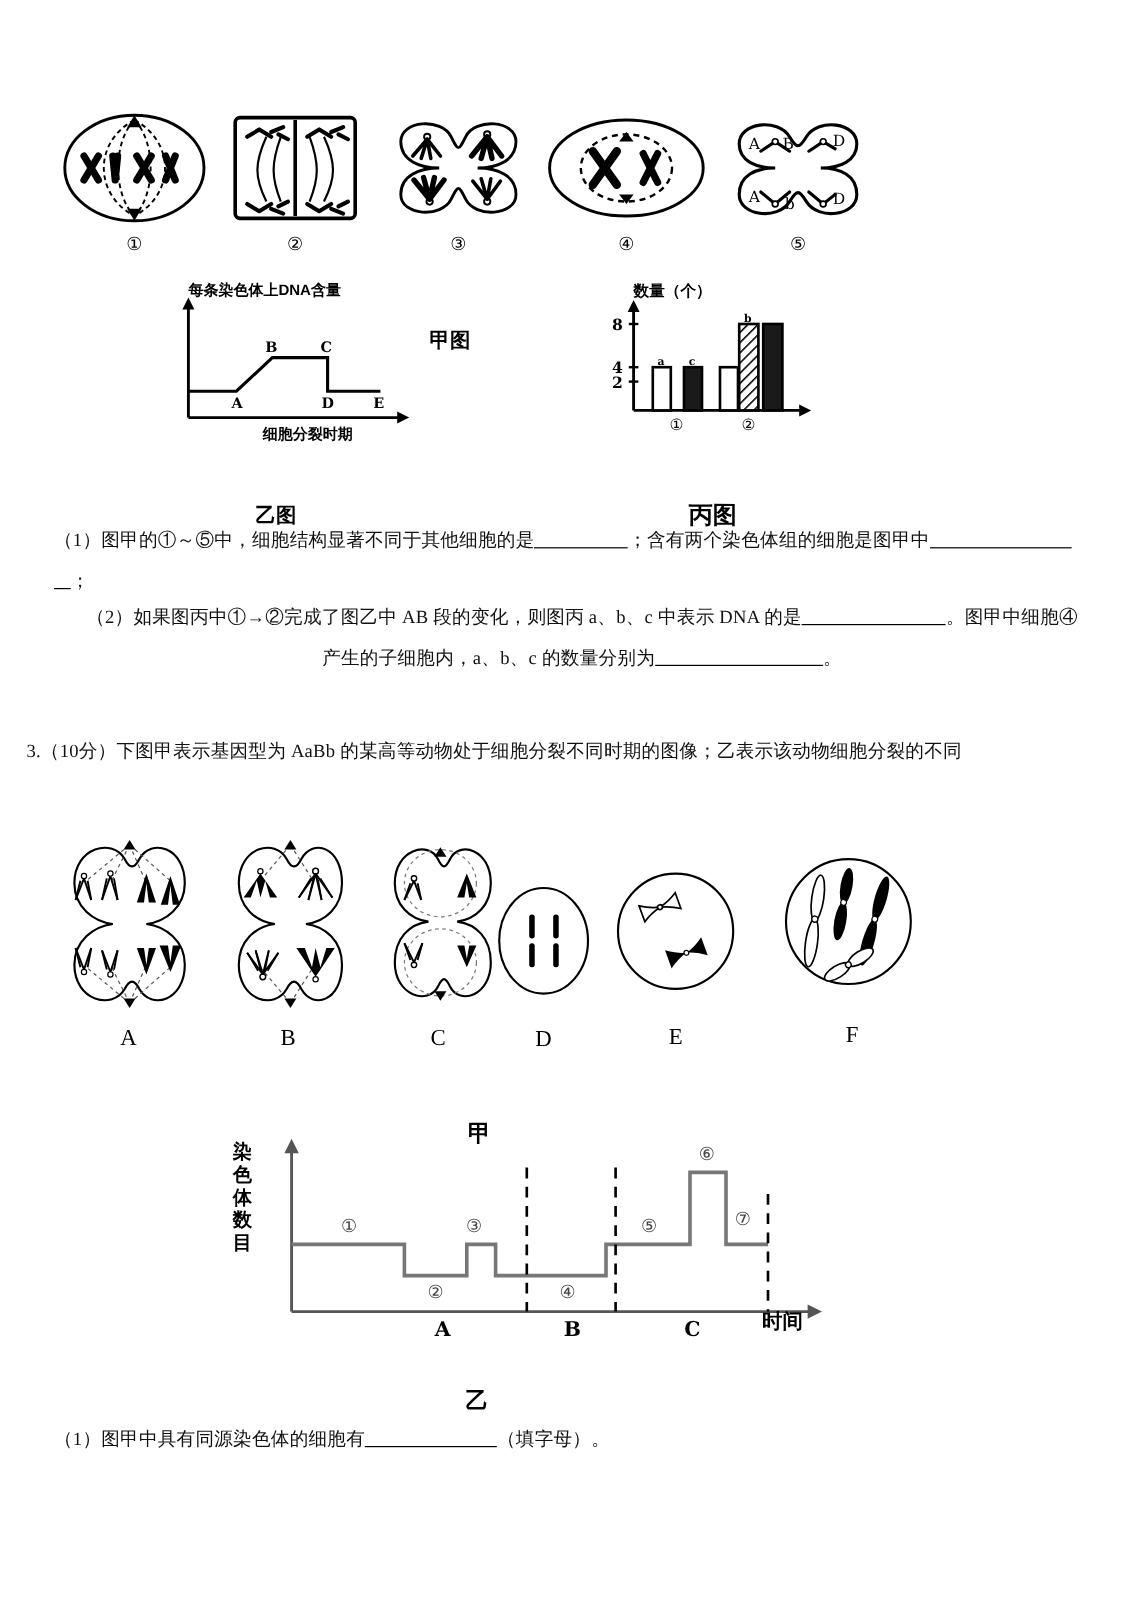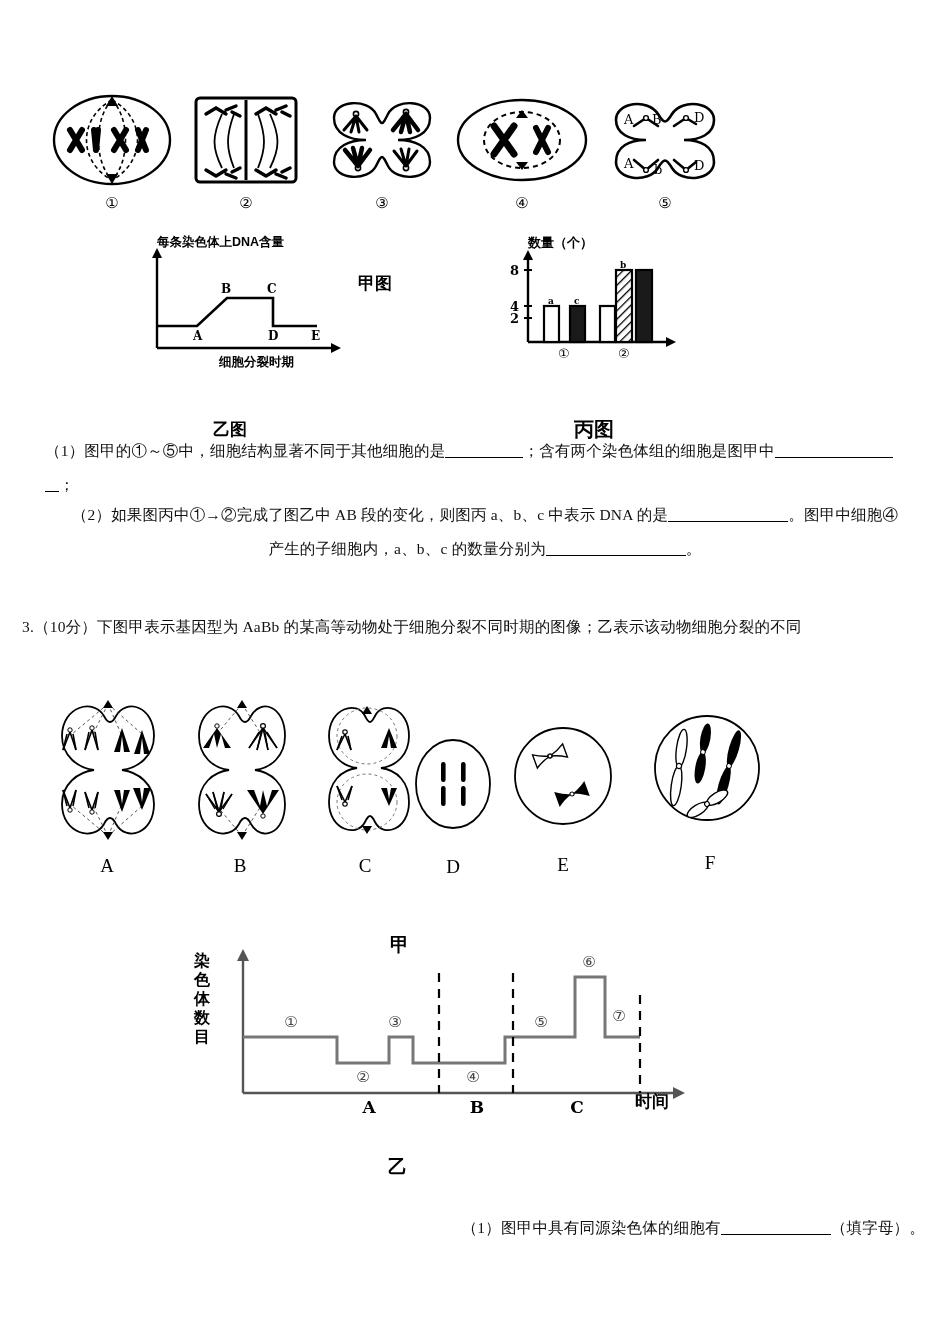--- a/index.html
+++ b/index.html
@@ -473,17 +473,17 @@
     </svg>
 
     <div class="cjk" style="position:absolute;left:6px;top:6px;width:22px;font-size:16px;
                             font-weight:bold;line-height:19px;text-align:center;">染色体数目</div>
 
     <div class="cjk" style="position:absolute;left:450px;top:145px;font-size:17px;font-weight:bold;">时间</div>
   </div>
 
   <div class="figlabel cjk" style="left:388px;top:1118px;font-size:19px;">乙</div>
 
-  <div class="qtext" style="left:45px;top:1211px;width:880px;text-align:right;">
+  <div class="qtext" style="left:45px;top:1183px;width:880px;">
     <span>（1）</span><span>图甲中具有同源染色体的细胞有</span><span class="blank" style="width:110px;"></span><span>（填字母）。</span>
   </div>
 
 </div>
 
 </body></html>

